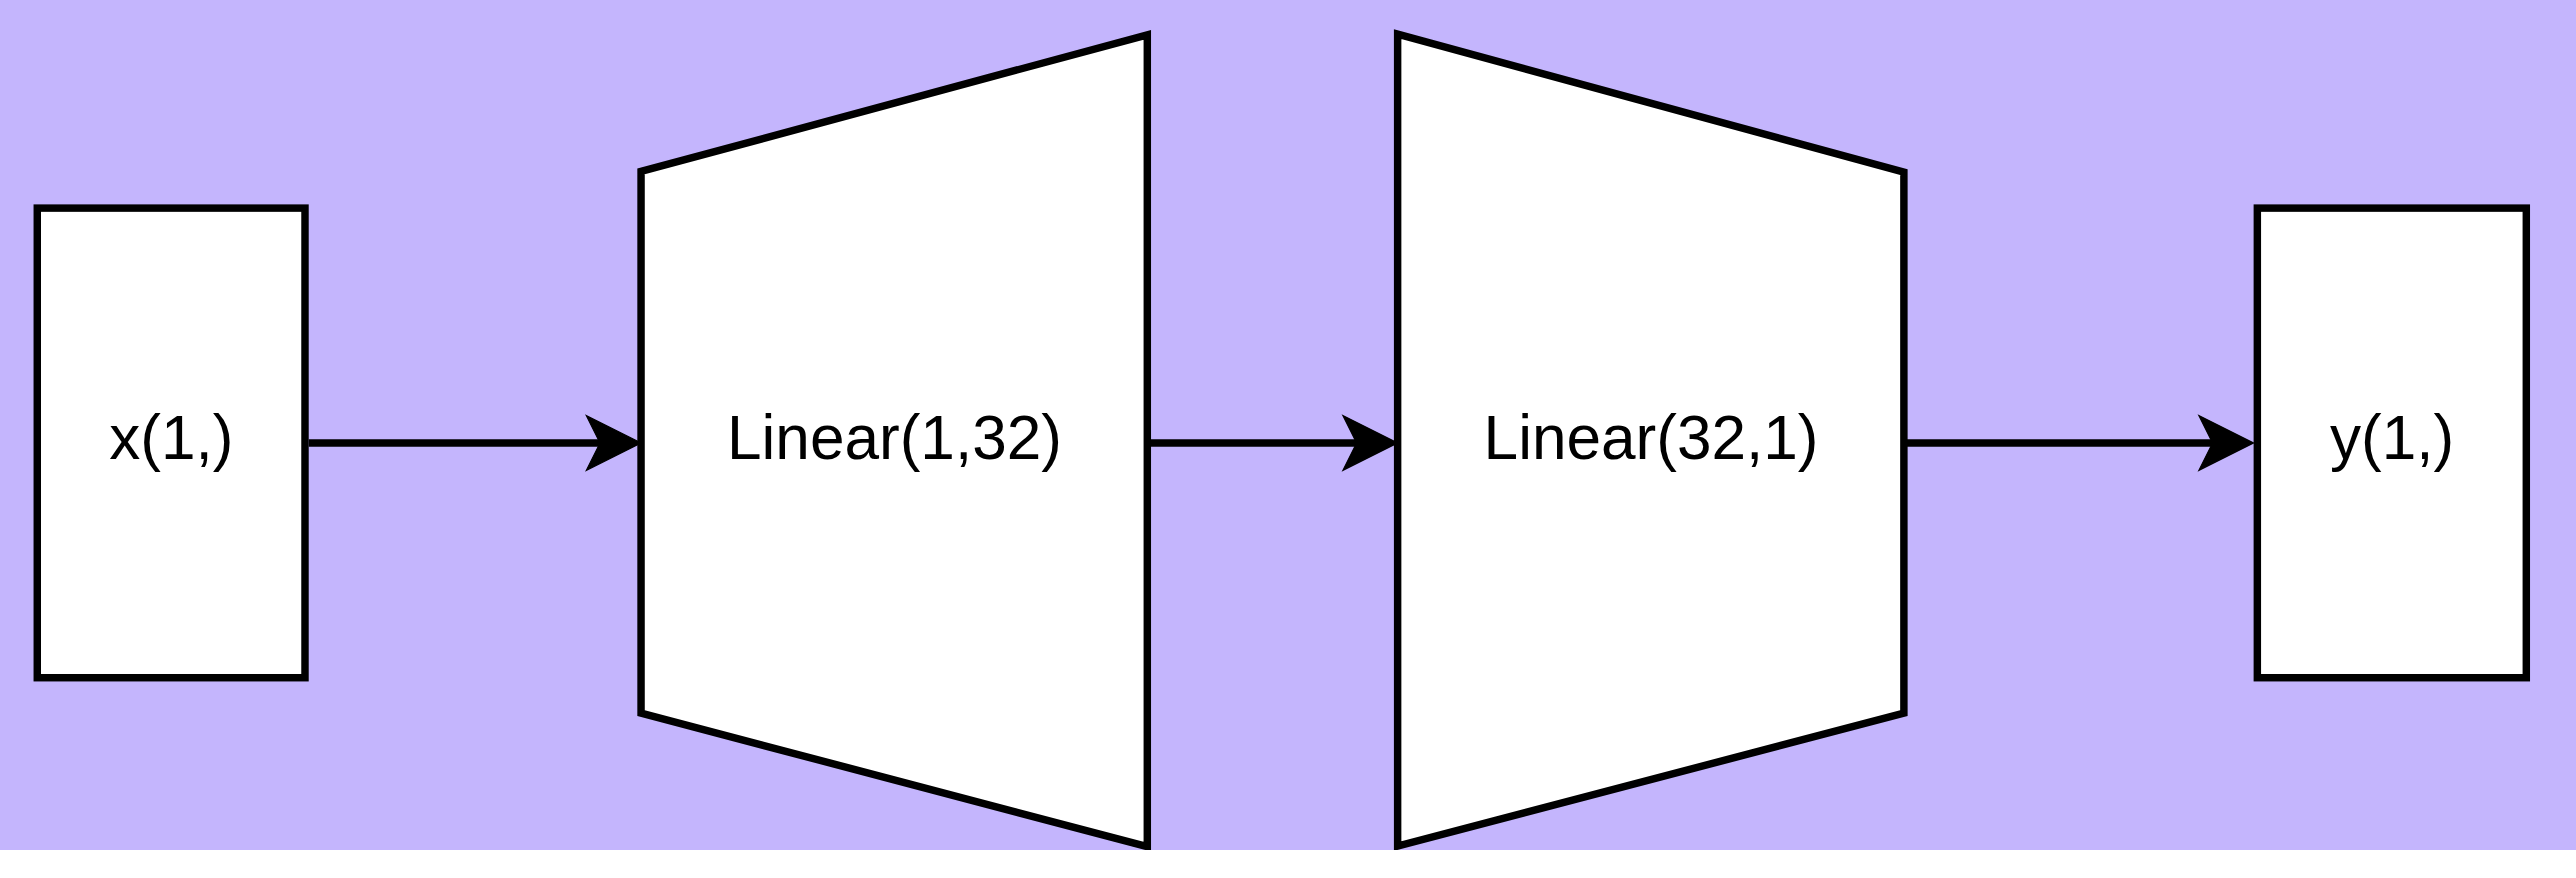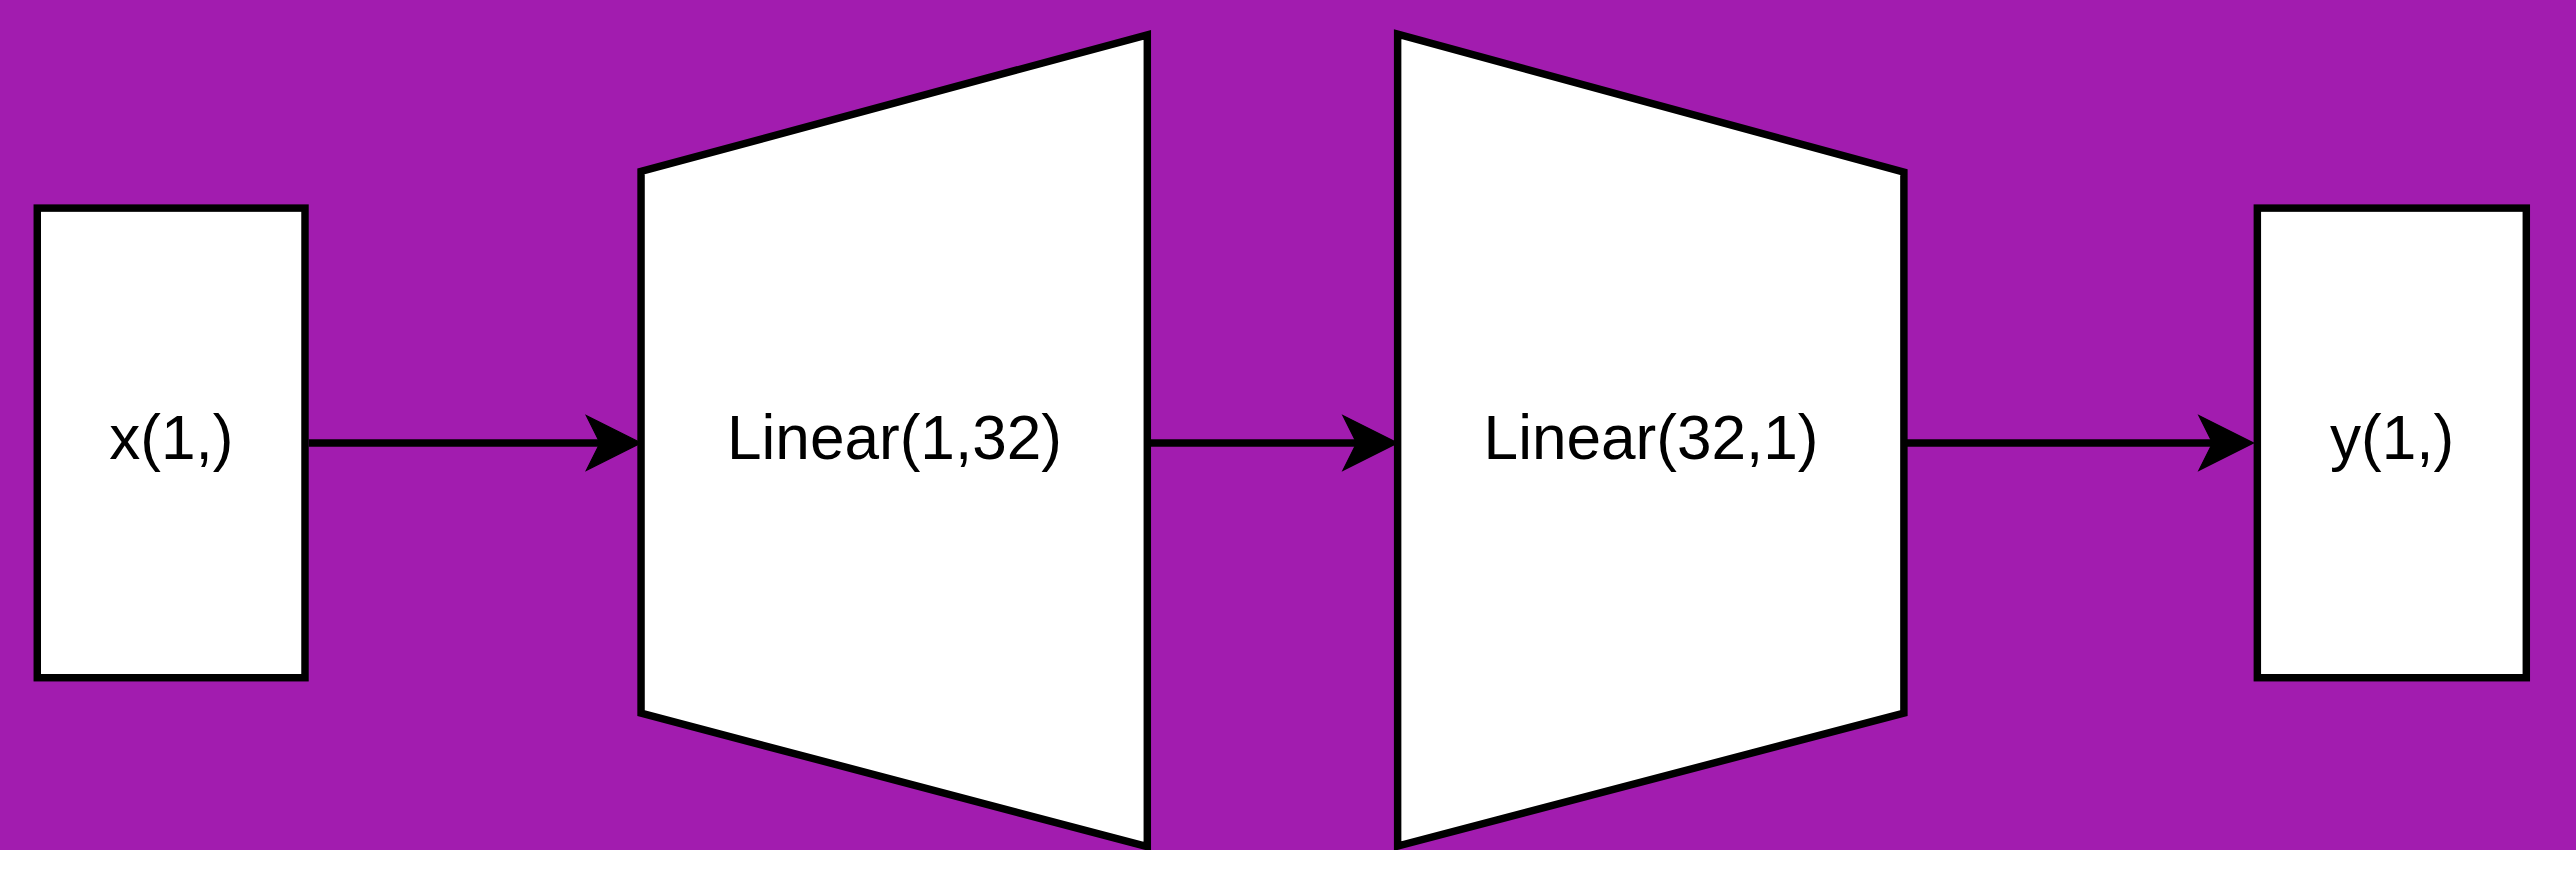--- a/index.html
+++ b/index.html
@@ -8,21 +8,21 @@
     padding: 0;
     background: #ffffff;
   }
   body {
     font-family: "Liberation Sans", sans-serif;
   }
   #canvas {
     position: relative;
     width: 2576px;
     height: 850px;
-    background: #a21caf;
+    background: #c4b5fd;
     overflow: hidden;
   }
   #diagram-svg {
     position: absolute;
     left: 0;
     top: 0;
     width: 2576px;
     height: 879px;
     display: block;
   }

